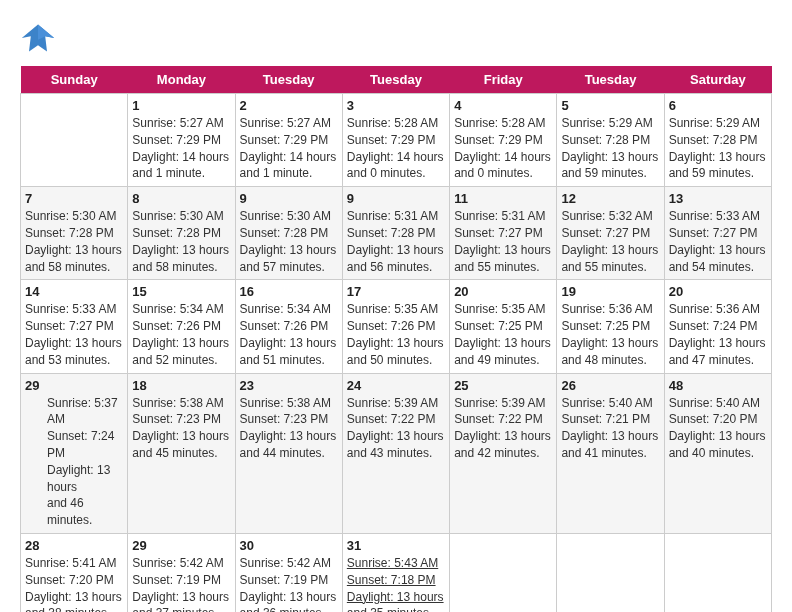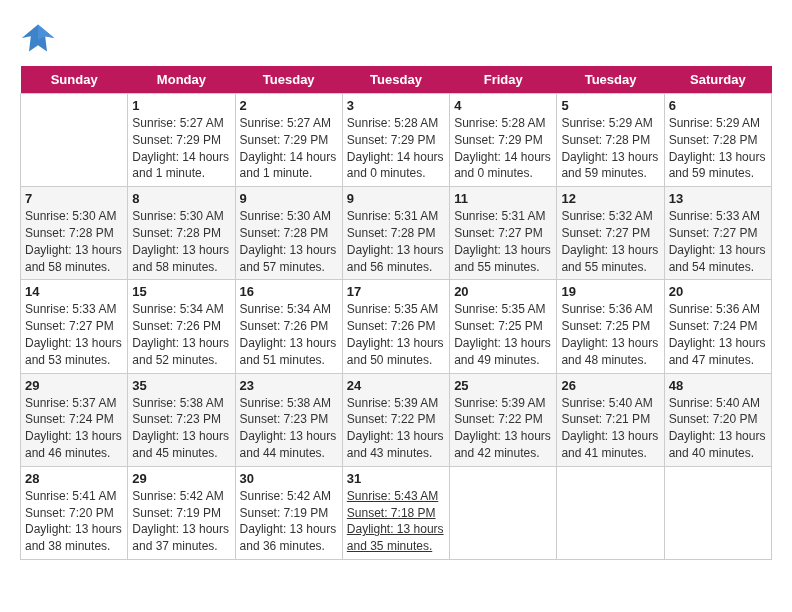--- a/index.html
+++ b/index.html
@@ -267,27 +267,27 @@
           <span class="day-num">20</span>
           <div class="day-info" style="white-space: pre-line;">Sunrise: 5:36 AM
 Sunset: 7:24 PM
 Daylight: 13 hours
 and 47 minutes.</div>
         </td>
       </tr>
       <tr>
         <td>
           <span class="day-num">29</span>
-          <div class="day-info" style="white-space: pre-line;">Sunrise: 5:37 AM
+          <div class="day-info" style="white-space: pre-line; margin-left: 22px;">Sunrise: 5:37 AM
 Sunset: 7:24 PM
 Daylight: 13 hours
 and 46 minutes.</div>
         </td>
         <td>
-          <span class="day-num">35</span>
+          <span class="day-num">18</span>
           <div class="day-info" style="white-space: pre-line;">Sunrise: 5:38 AM
 Sunset: 7:23 PM
 Daylight: 13 hours
 and 45 minutes.</div>
         </td>
         <td>
           <span class="day-num">23</span>
           <div class="day-info" style="white-space: pre-line;">Sunrise: 5:38 AM
 Sunset: 7:23 PM
 Daylight: 13 hours

